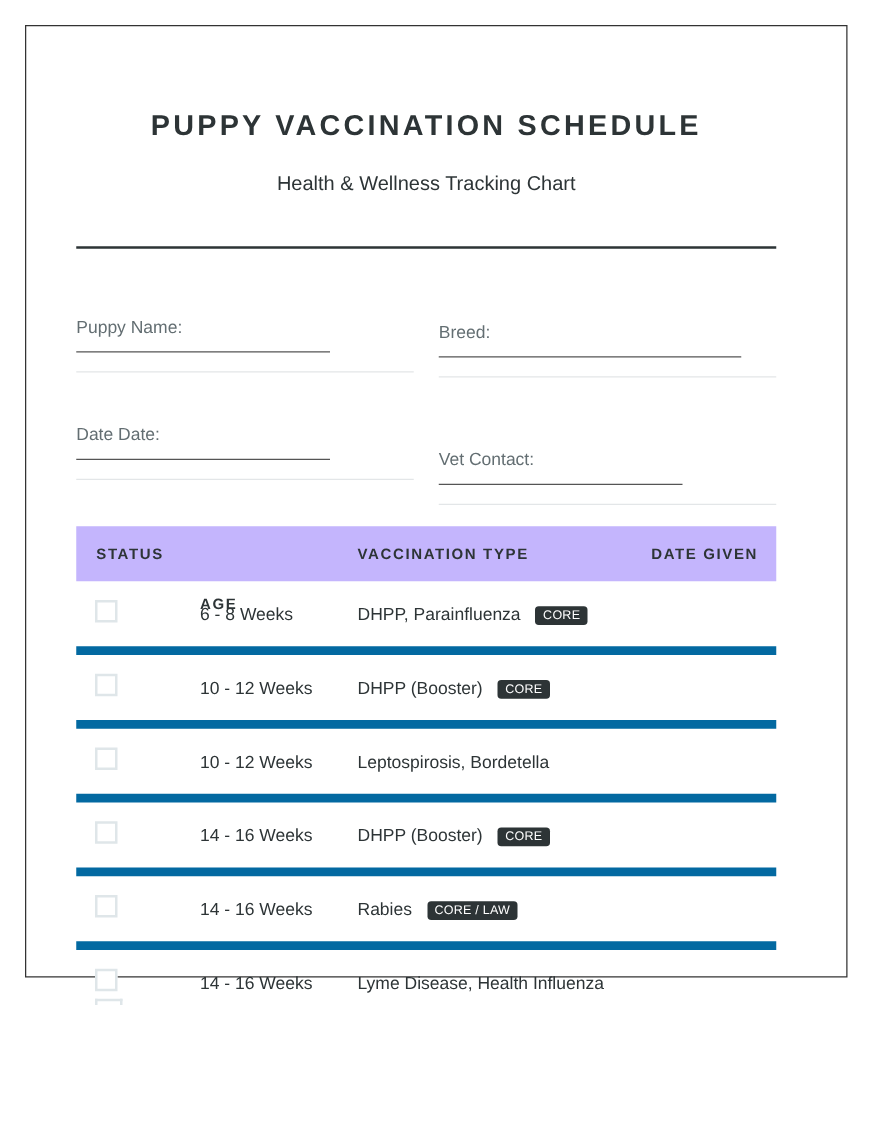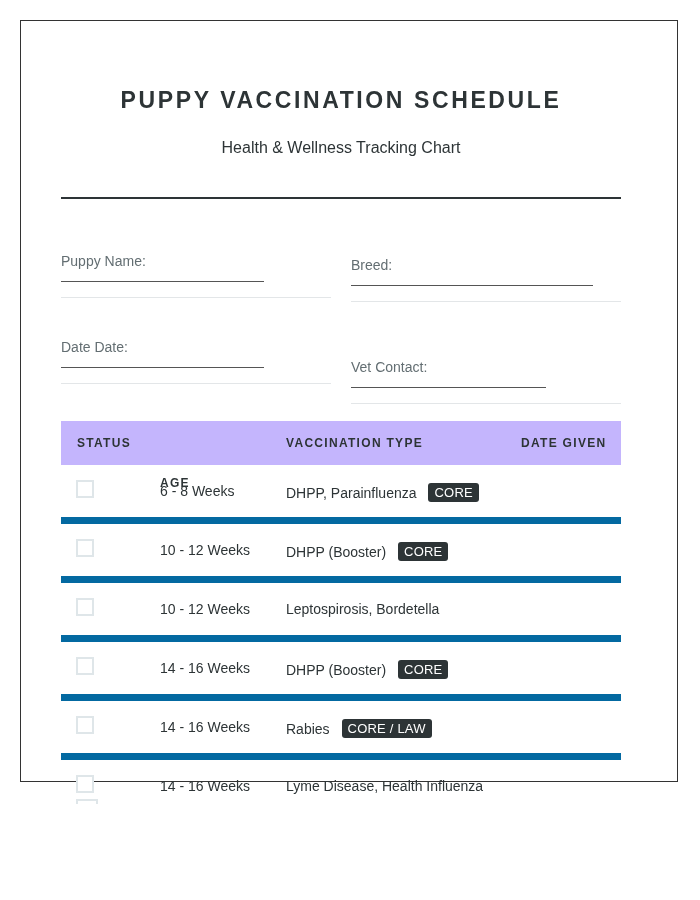--- a/index.html
+++ b/index.html
@@ -17,21 +17,21 @@
   .field .lbl { font-size: 14px; color: #636e72; }
   .field .blank { position: absolute; top: 28px; left: 0; height: 1px; background: #555; }
   .field .sep { position: absolute; top: 44px; left: 0; width: 270px; height: 1px; background: #e3e6e8; }
   .table { position: absolute; top: 400px; left: 0; width: 560px; }
   .thead { height: 44px; background: #c4b5fd; position: relative; }
   .th { position: absolute; top: 15px; font-size: 12px; font-weight: bold; letter-spacing: 1.3px; color: #2d3436; }
   .row { height: 52px; border-bottom: 7px solid #0369a1; position: relative; }
   .cb { position: absolute; left: 15px; top: 15px; width: 18px; height: 18px; border: 2px solid #dfe6e9; background: #fff; box-sizing: border-box; }
   .age { position: absolute; left: 99px; top: 18px; font-size: 14px; color: #2d3436; }
   .vac { position: absolute; left: 225px; top: 18px; font-size: 14px; color: #2d3436; white-space: nowrap; }
-  .badge { display: inline-block; margin-left: 12px; background: #2d3436; color: #fff; font-size: 13px;
+  .badge { display: inline-block; margin-left: 12px; background: #2d3436; color: #fff; font-size: 10px;
            padding: 2px 6px; border-radius: 3px; vertical-align: 1px; letter-spacing: 0.2px; }
   .overflow-cb { position: absolute; left: 76px; top: 799px; width: 22px; height: 5px;
                  border: 2px solid #dfe6e9; border-bottom: none; box-sizing: border-box; }
 </style>
 </head>
 <body>
 
 <div class="card">
   <div class="inner">
     <div class="title">PUPPY VACCINATION SCHEDULE</div>

